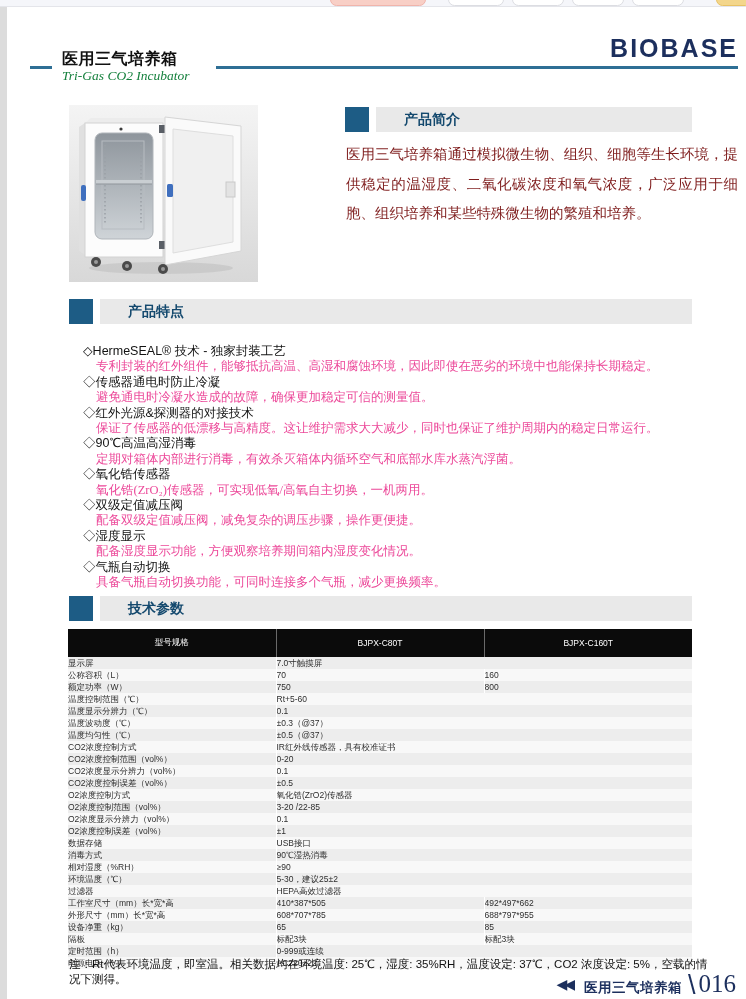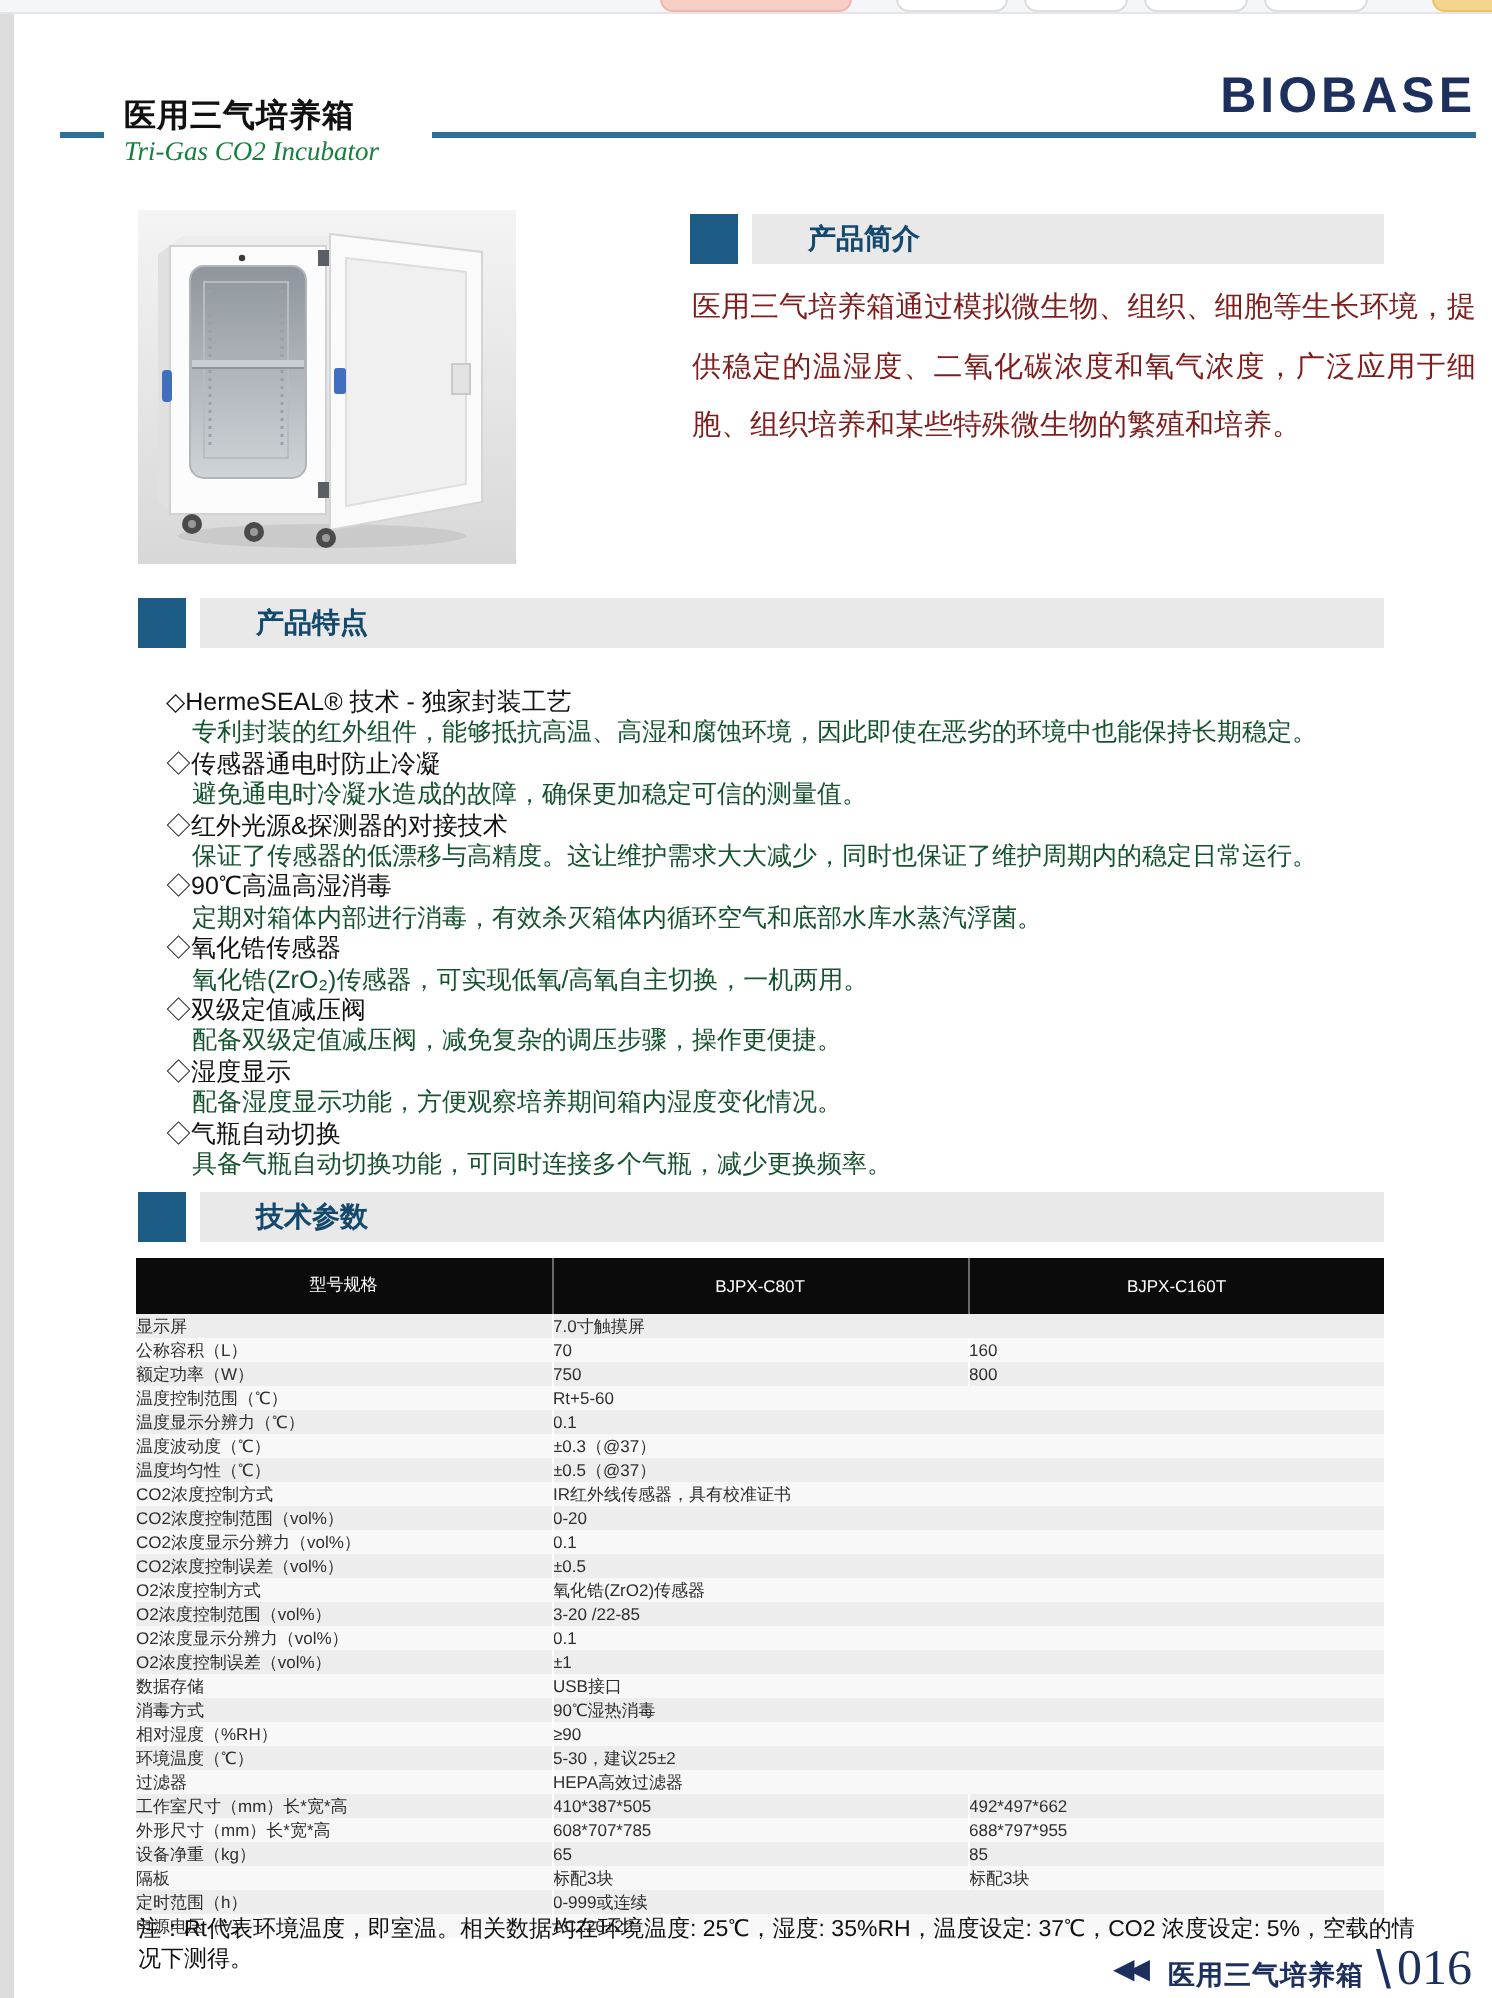--- a/index.html
+++ b/index.html
@@ -41,21 +41,21 @@
 
   
   .product-img{position:absolute;left:69px;top:105px;width:189px;height:177px;}
   .intro-text{position:absolute;left:346px;top:140px;width:392px;margin:0;
               font-size:14.5px;line-height:29.5px;text-align:justify;color:#7f1d1d;}
 
   
   .features-list{position:absolute;left:70px;top:331px;width:625px;margin:13px;padding:0;list-style:none;}
   .features-list li{margin:0;}
   .f-title{font-size:12.5px;line-height:15.4px;color:#121212;}
-  .f-desc{font-size:12.5px;line-height:15.4px;color:#14532d;padding-left:13px;}
+  .f-desc{font-size:12.5px;line-height:15.4px;color:#ec4899;padding-left:13px;font-family:Liberation Serif, serif;}
 
   
   .spec-table{position:absolute;left:68px;top:629px;width:624px;border-collapse:collapse;table-layout:fixed;}
   .spec-table th{background:var(--thead);color:#fff;font-size:8.5px;font-weight:normal;
                  height:28px;border-left:1px solid #6a6a6a;text-align:center;padding:0;margin-top:27px;}
   .spec-table th:first-child{border-left:none;}
   .spec-table td{font-size:8.5px;color:#2e2e2e;text-align:left;height:12px;
                  line-height:12px;padding:0;border-left:1px solid #ffffff;white-space:nowrap;overflow:hidden;}
   .spec-table td:first-child{border-left:none;}
   .spec-table tbody tr:nth-child(odd) td{background:#ededed;}

